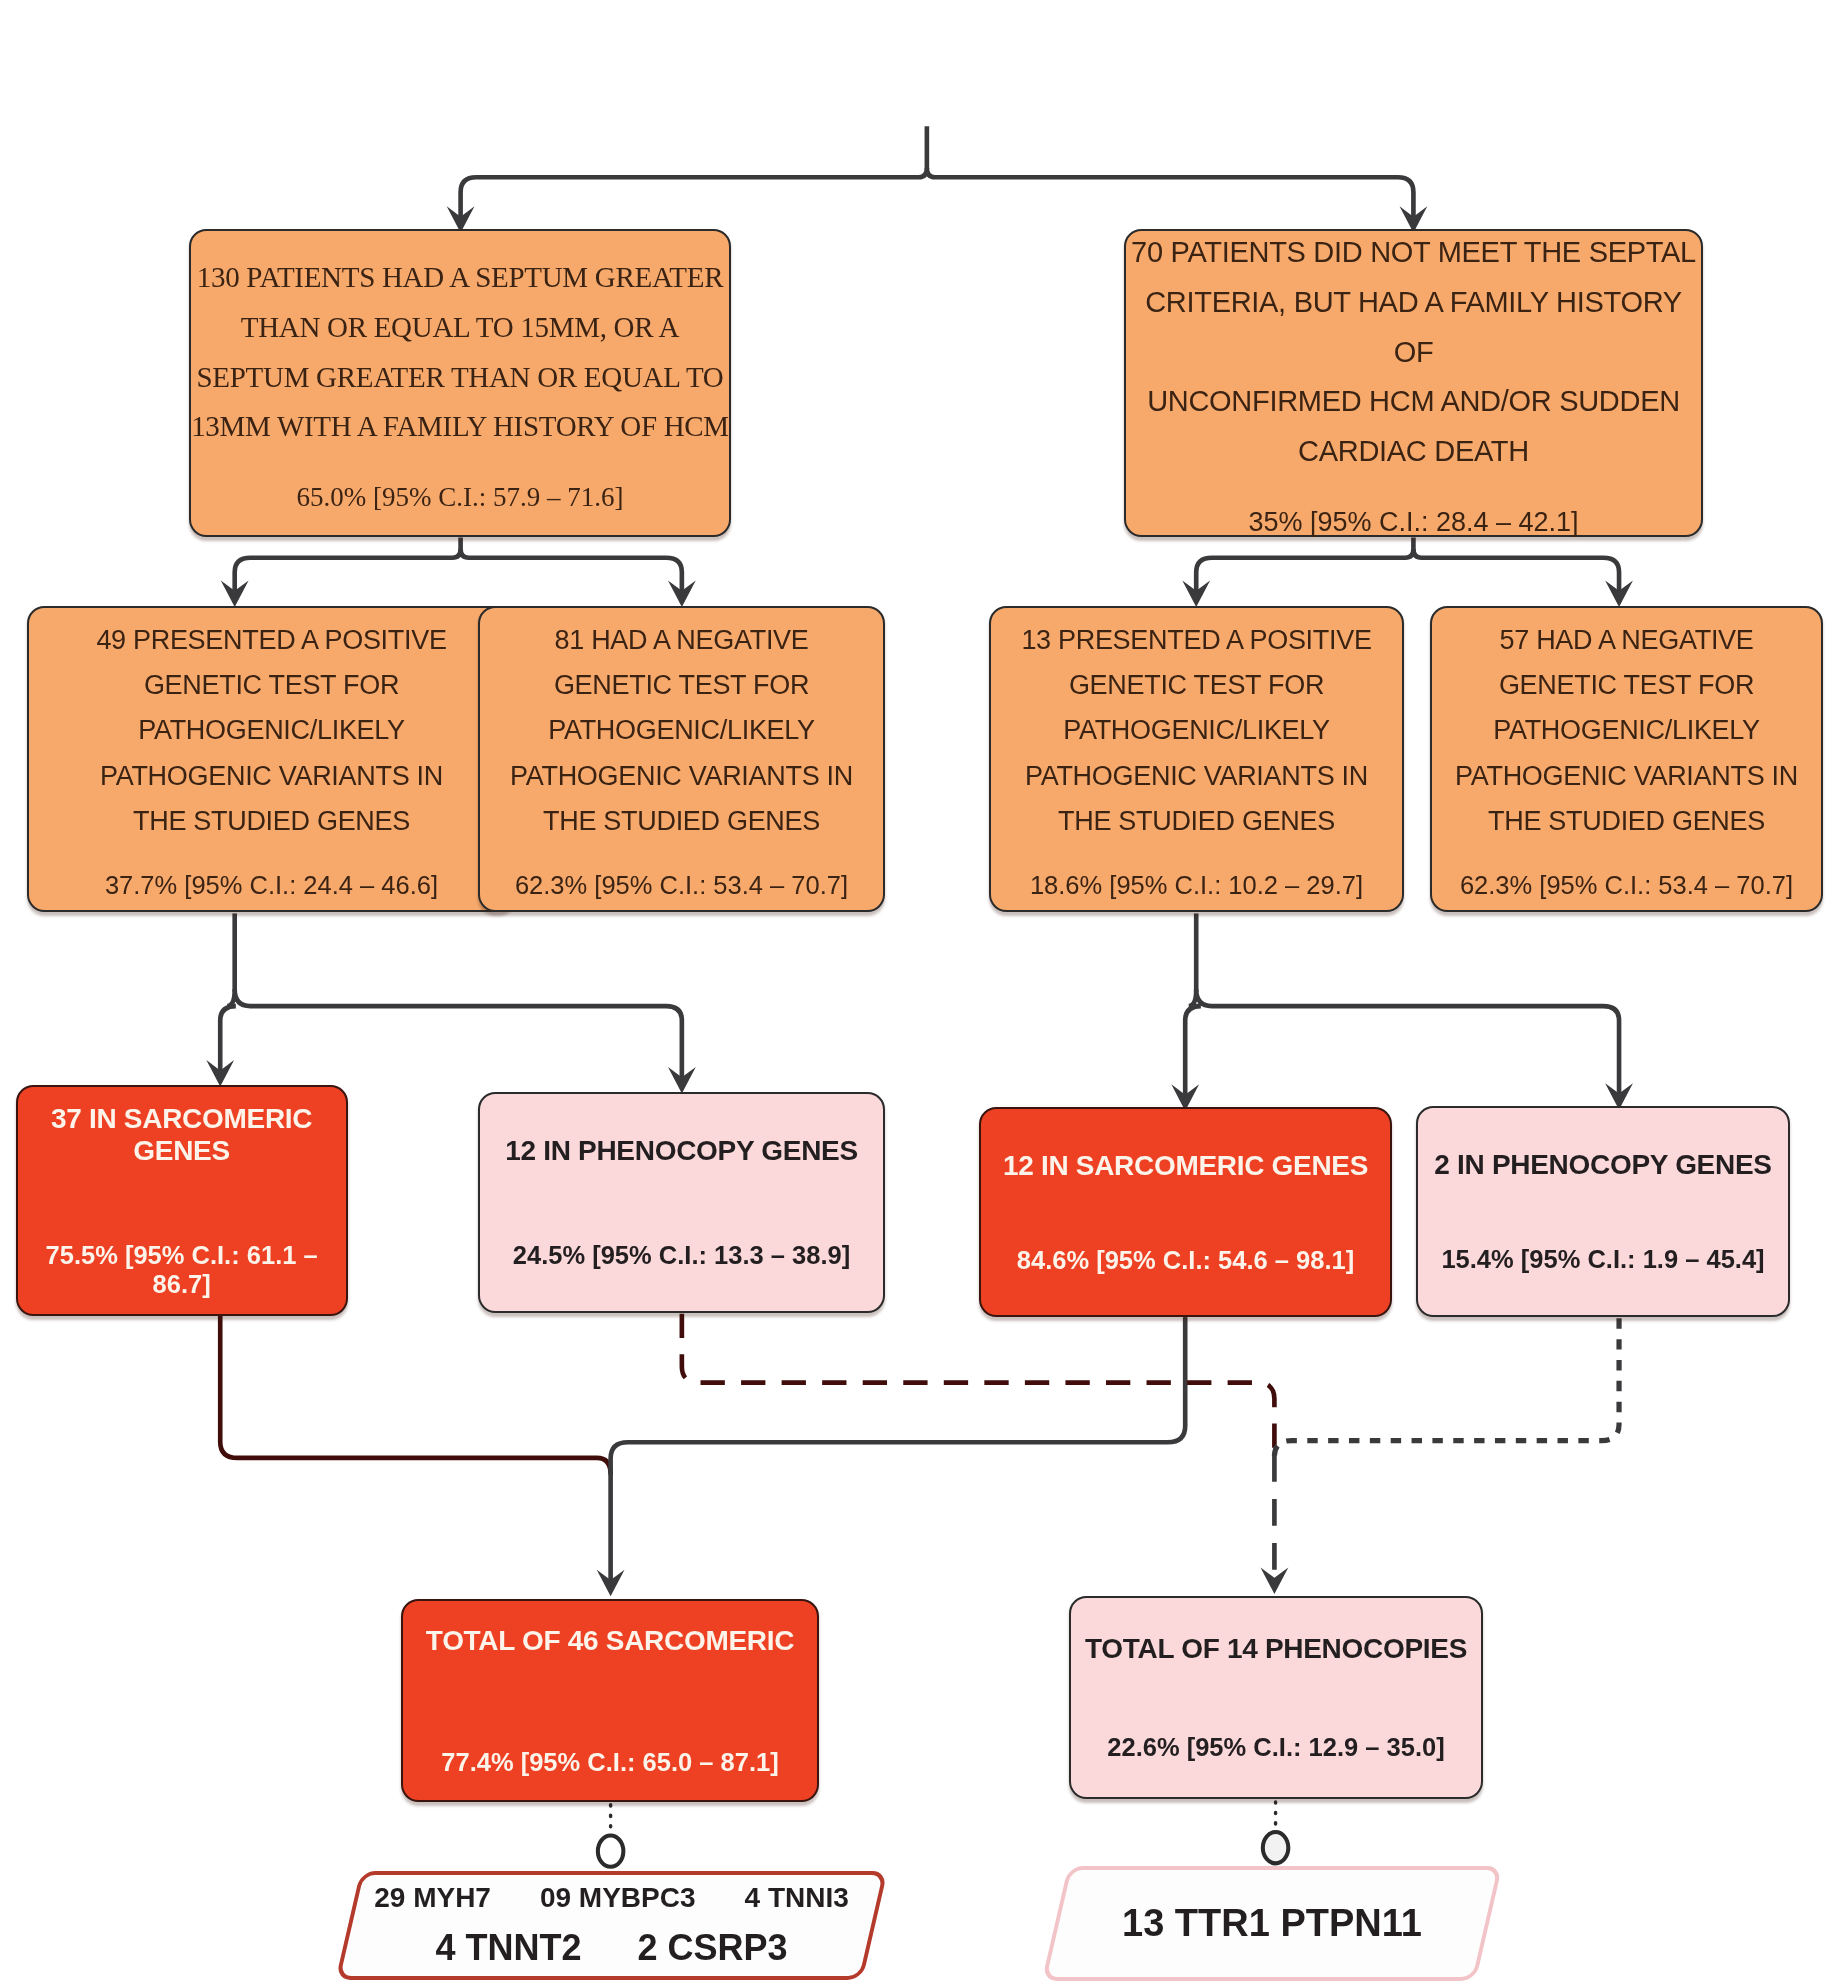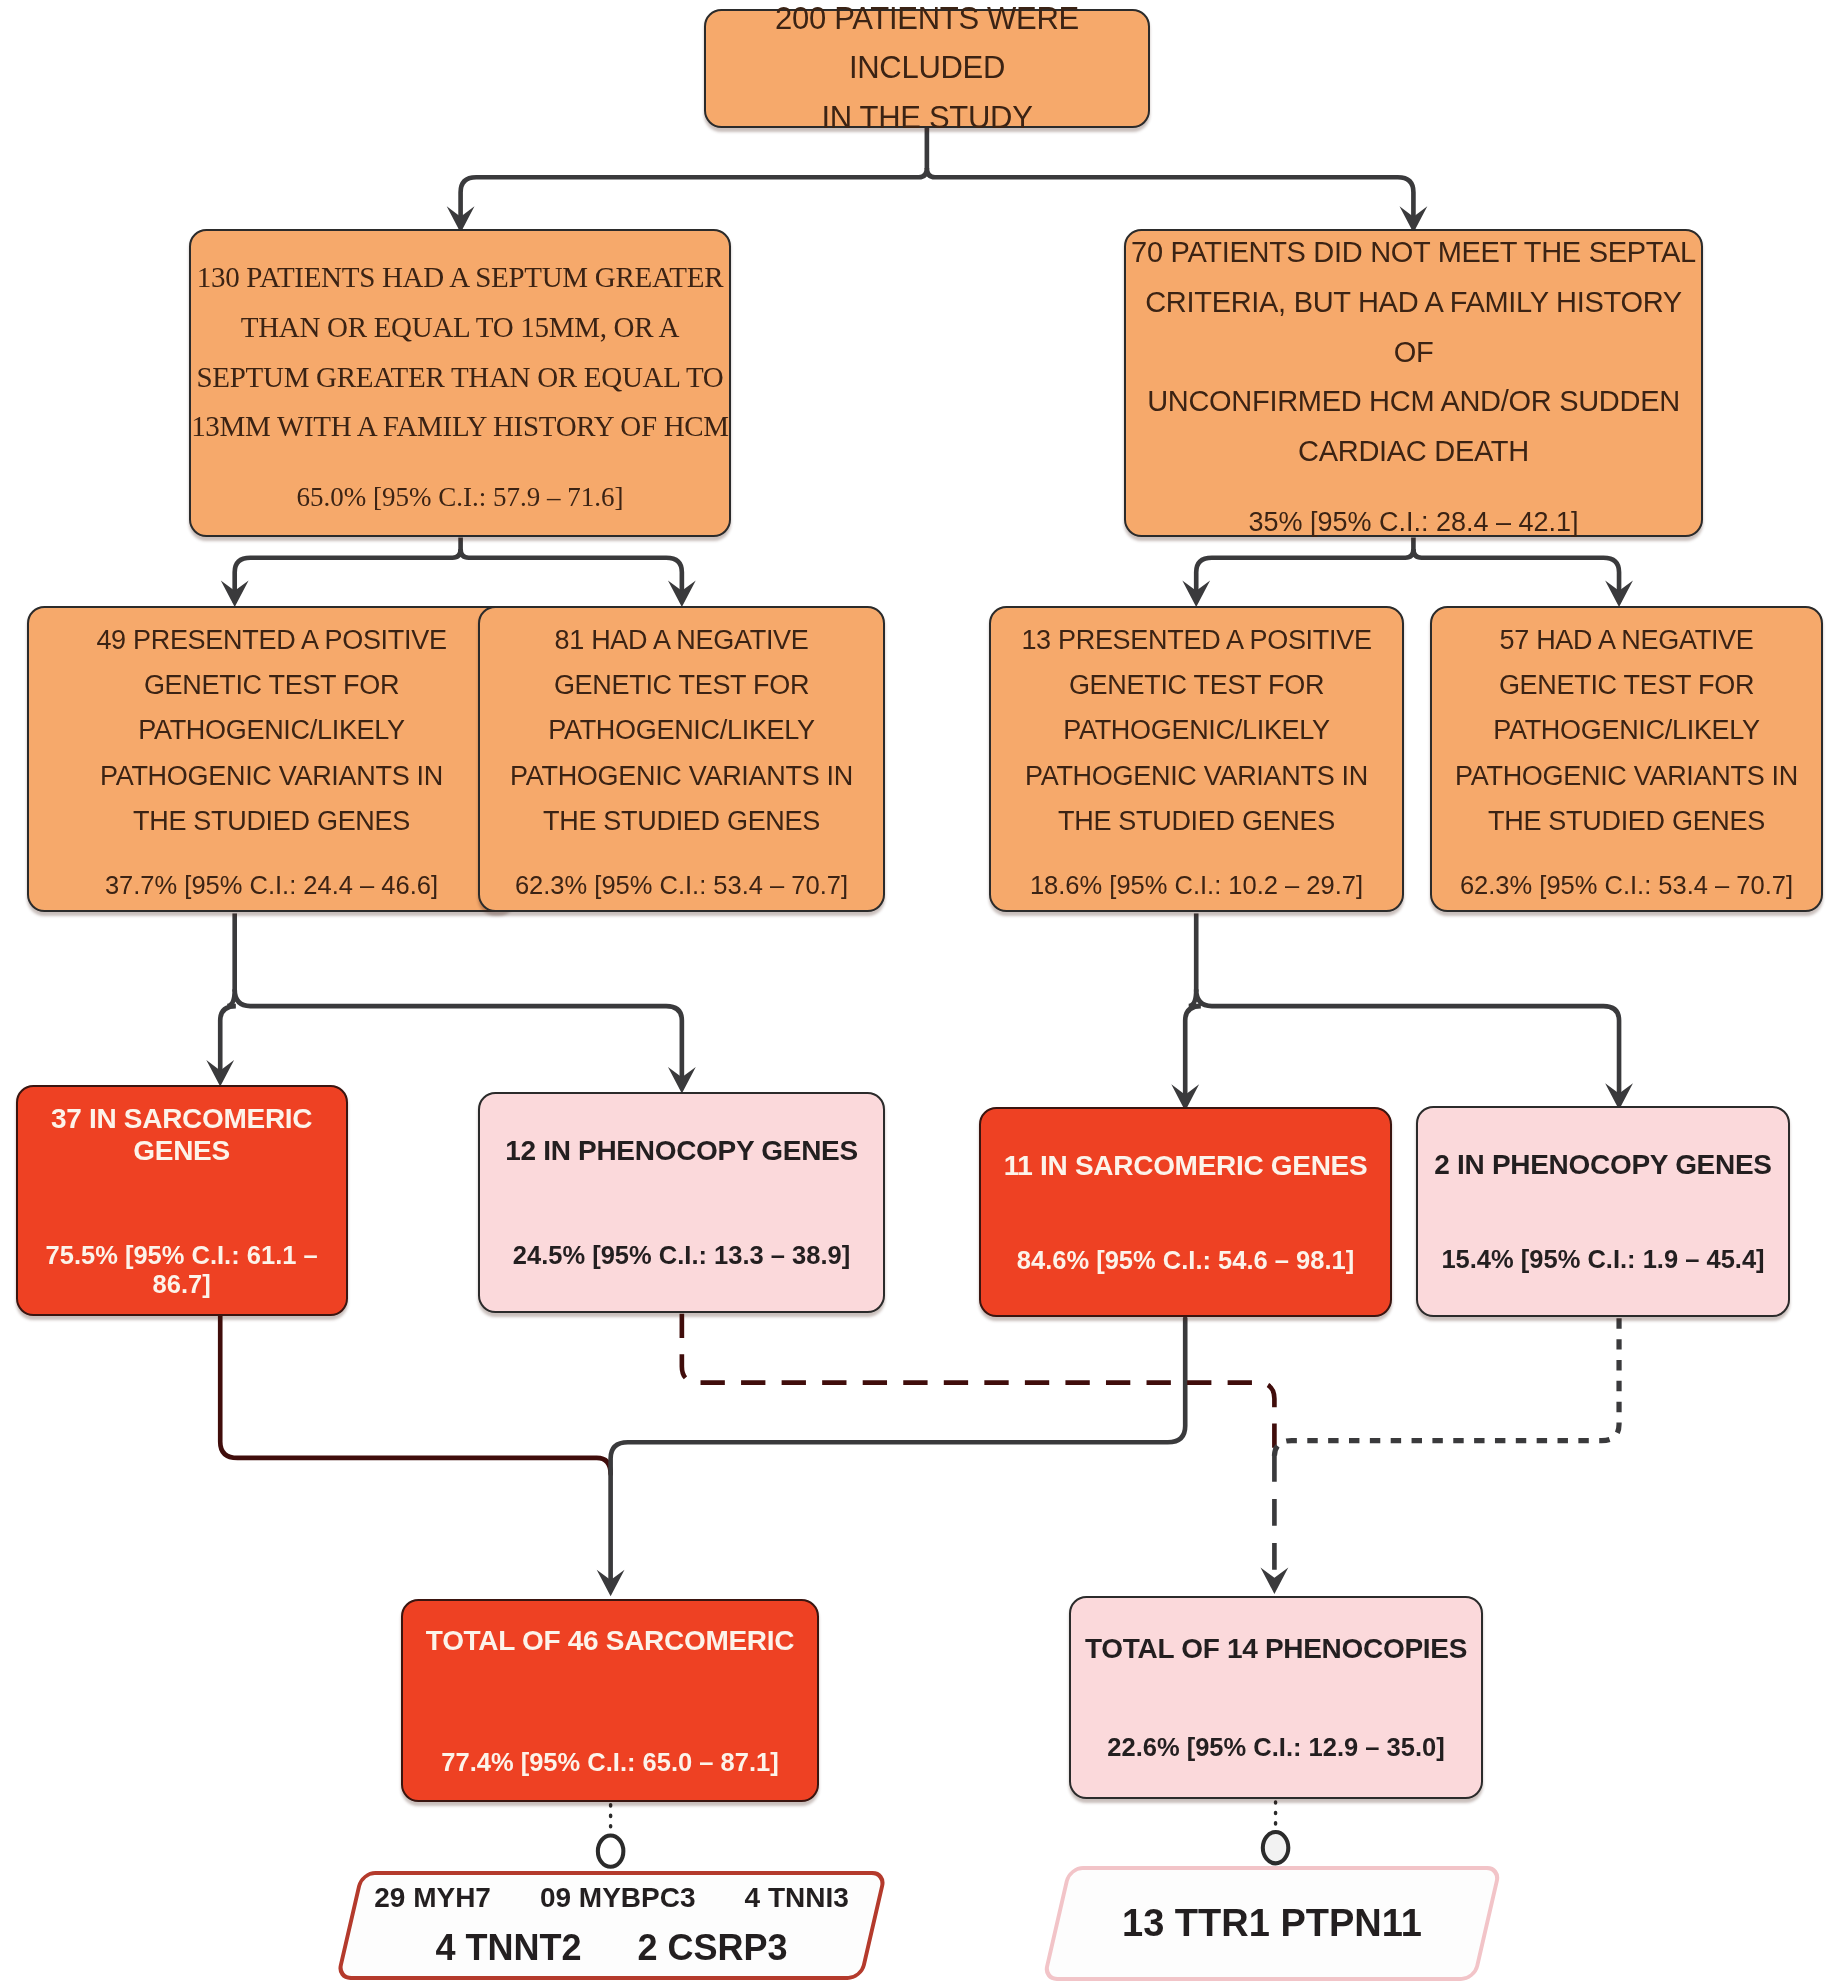--- a/index.html
+++ b/index.html
@@ -104,24 +104,20 @@
     <path d="M2795 2276 V2459 Q2795 2487 2765 2487 H2230 Q2200 2487 2200 2515" fill="none" stroke="#3A3A3C" stroke-width="9" stroke-dasharray="18 18" stroke-linecap="butt"></path>
     <path d="M2200 2512 V2738" fill="none" stroke="#3A3A3C" stroke-width="8" stroke-dasharray="46 30" stroke-linecap="butt"></path>
     <path d="M2200 2752 L2176 2706 L2200 2724 L2224 2706 Z" fill="#3A3A3C"></path>
 
     <path d="M1054 3116 V3164" fill="none" stroke="#2b2b2b" stroke-width="6" stroke-dasharray="2 16" stroke-linecap="round"></path>
     <ellipse cx="1054" cy="3196" rx="22" ry="27" fill="#ffffff" stroke="#2b2b2b" stroke-width="7"></ellipse>
     <path d="M2202 3111 V3158" fill="none" stroke="#2b2b2b" stroke-width="6" stroke-dasharray="2 16" stroke-linecap="round"></path>
     <ellipse cx="2202" cy="3190" rx="22" ry="27" fill="#f2f2f2" stroke="#2b2b2b" stroke-width="7"></ellipse>
   </svg>
 
-  <div class="box orange" style="left:704px; top:8.7px; width:446px; height:119px;">
-    <div class="body" style="font-size:31px; line-height:1.6;">200 PATIENTS WERE INCLUDED
-IN THE STUDY</div>
-  </div>
 
   <div class="box orange" style="left:189px; top:229px; width:542px; height:308px;font-family:Liberation Serif, serif;">
     <div class="body">130 PATIENTS HAD A SEPTUM GREATER
 THAN OR EQUAL TO 15MM, OR A
 SEPTUM GREATER THAN OR EQUAL TO
 13MM WITH A FAMILY HISTORY OF HCM</div>
     <div class="stat">65.0% [95% C.I.: 57.9 – 71.6]</div>
   </div>
 
   <div class="box orange" style="left:1124px; top:229px; width:579px; height:308px;">
@@ -172,21 +168,21 @@
     <div class="title">37 IN SARCOMERIC GENES</div>
     <div class="stat">75.5% [95% C.I.: 61.1 – 86.7]</div>
   </div>
 
   <div class="box pink" style="left:478px; top:1092px; width:407px; height:221px;">
     <div class="title">12 IN PHENOCOPY GENES</div>
     <div class="stat">24.5% [95% C.I.: 13.3 – 38.9]</div>
   </div>
 
   <div class="box red" style="left:979px; top:1107px; width:413px; height:210px;">
-    <div class="title">11 IN SARCOMERIC GENES</div>
+    <div class="title">12 IN SARCOMERIC GENES</div>
     <div class="stat" style="margin-top:64px;">84.6% [95% C.I.: 54.6 – 98.1]</div>
   </div>
 
   <div class="box pink" style="left:1416px; top:1106px; width:374px; height:211px;">
     <div class="title">2 IN PHENOCOPY GENES</div>
     <div class="stat" style="margin-top:64px;">15.4% [95% C.I.: 1.9 – 45.4]</div>
   </div>
 
   <div class="box red total" style="left:401px; top:1599px; width:418px; height:203px;gap:23px;">
     <div class="title">TOTAL OF 46 SARCOMERIC</div>

